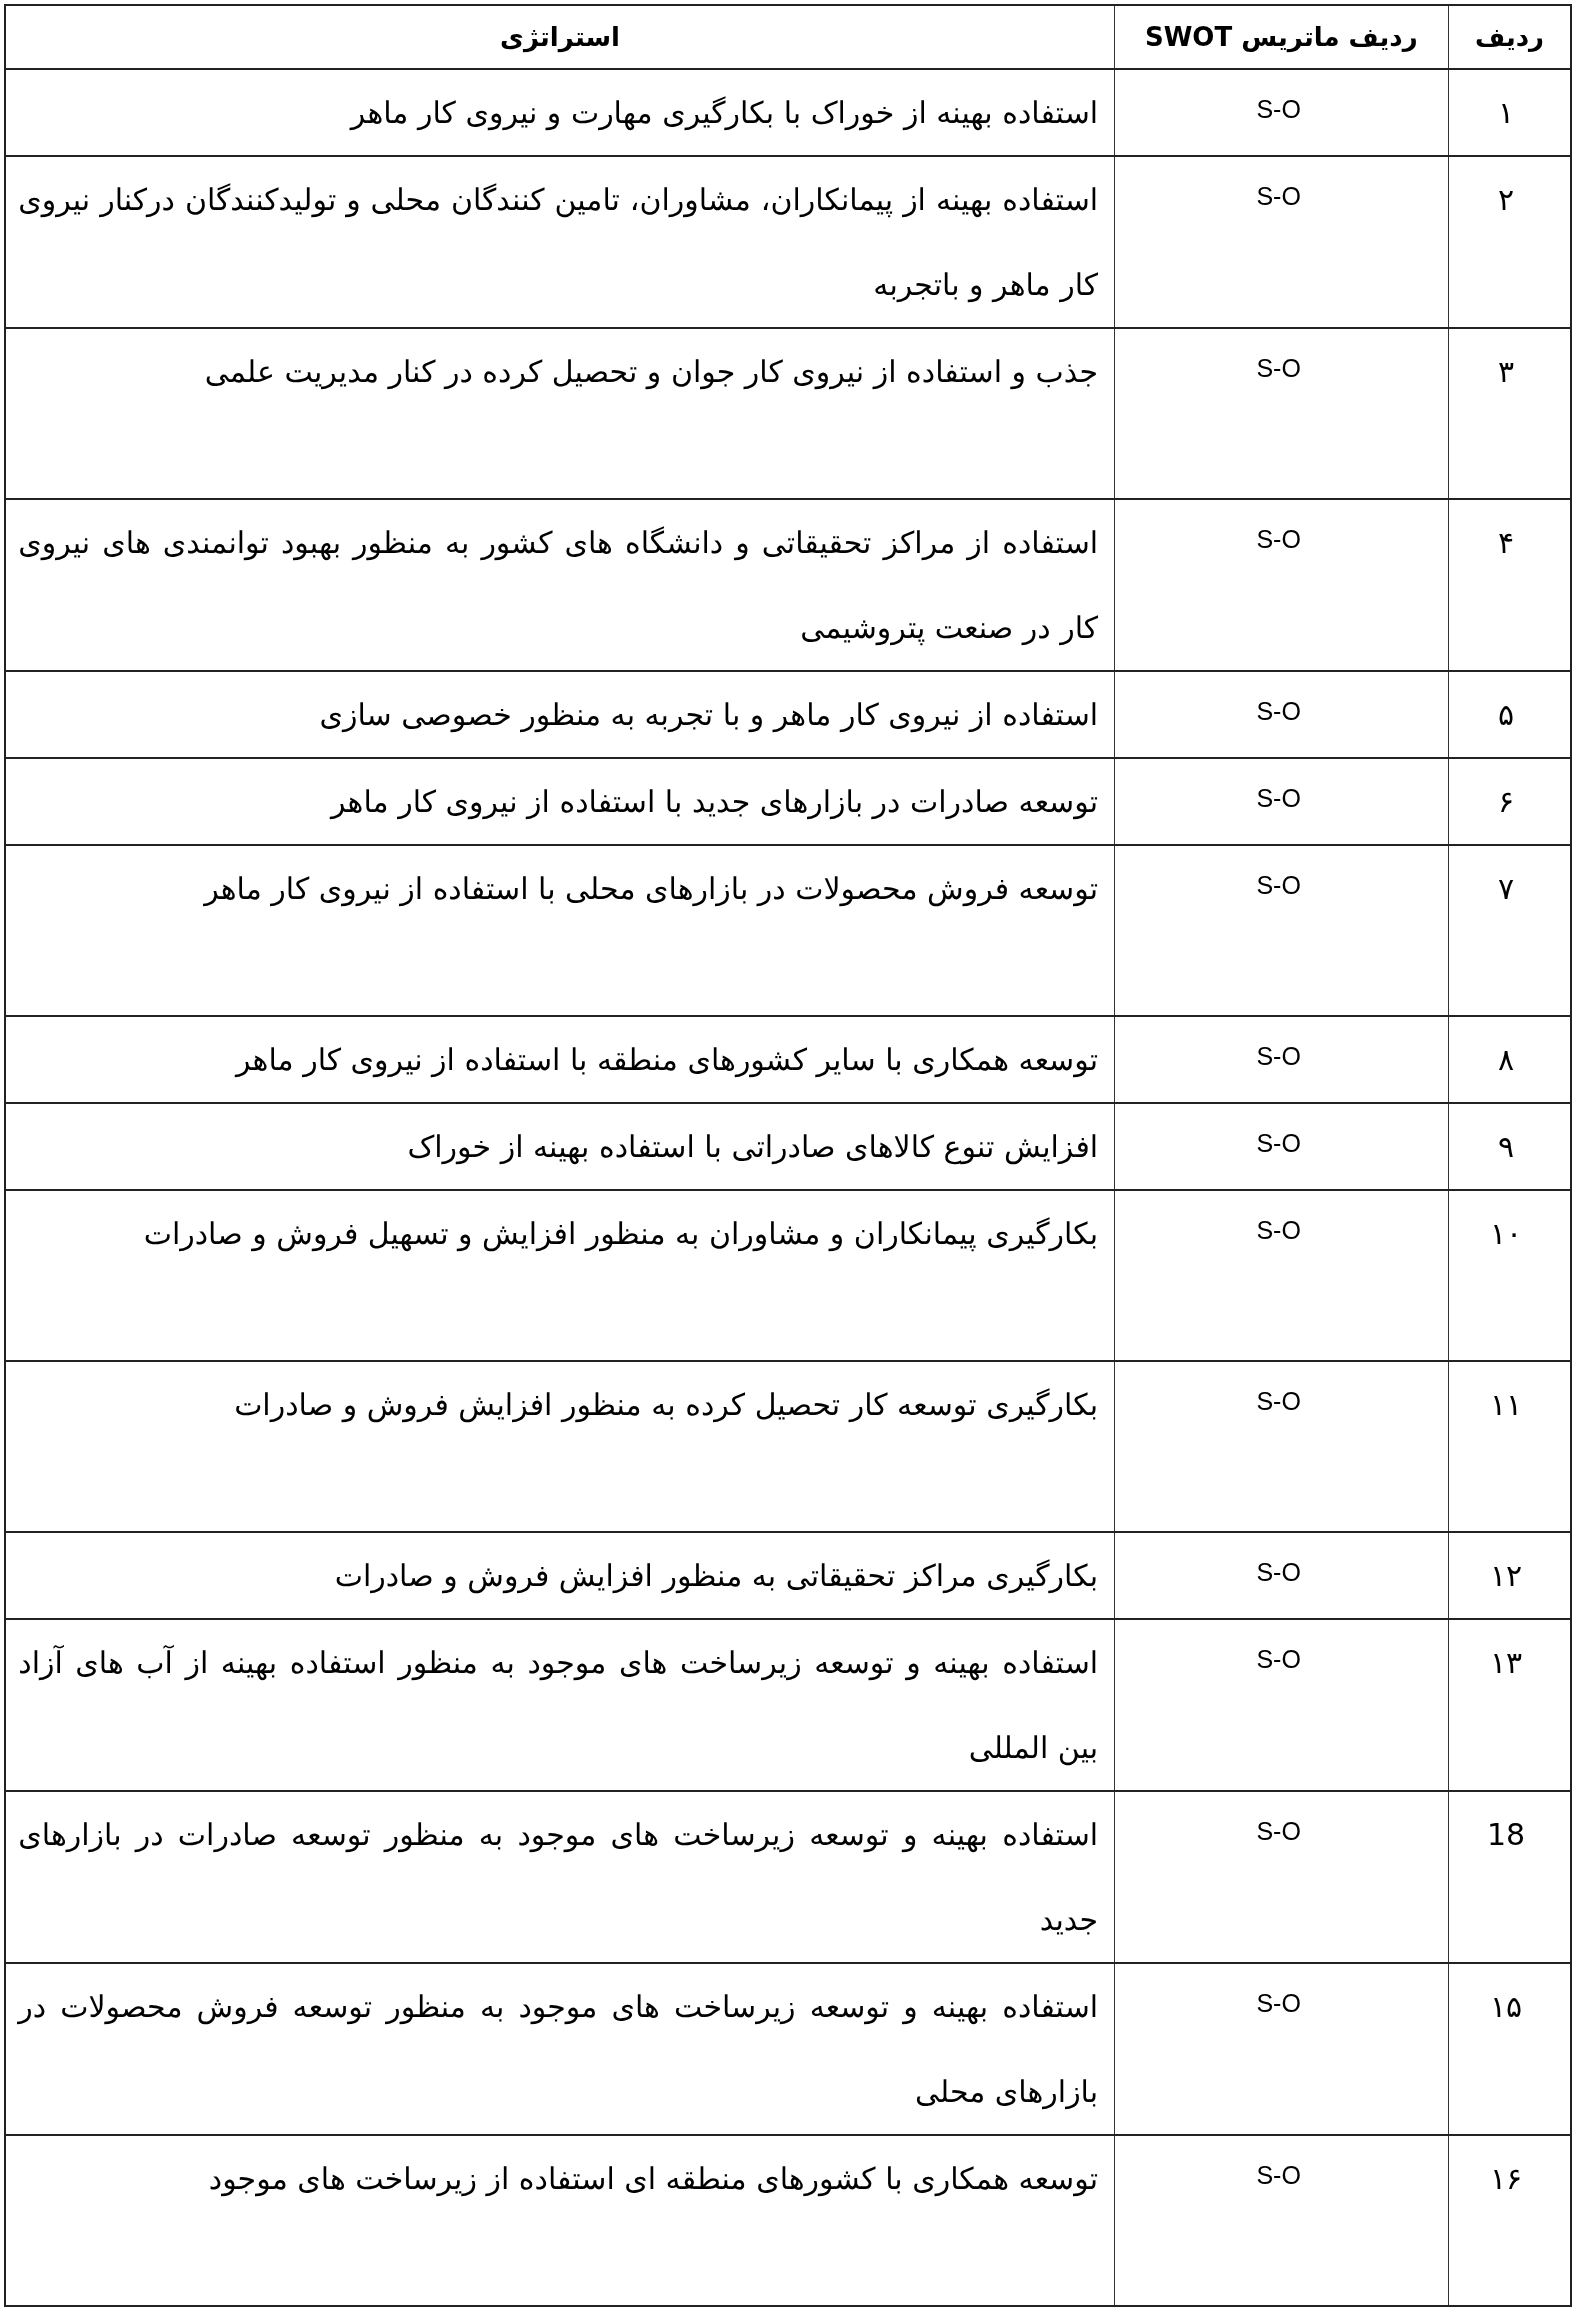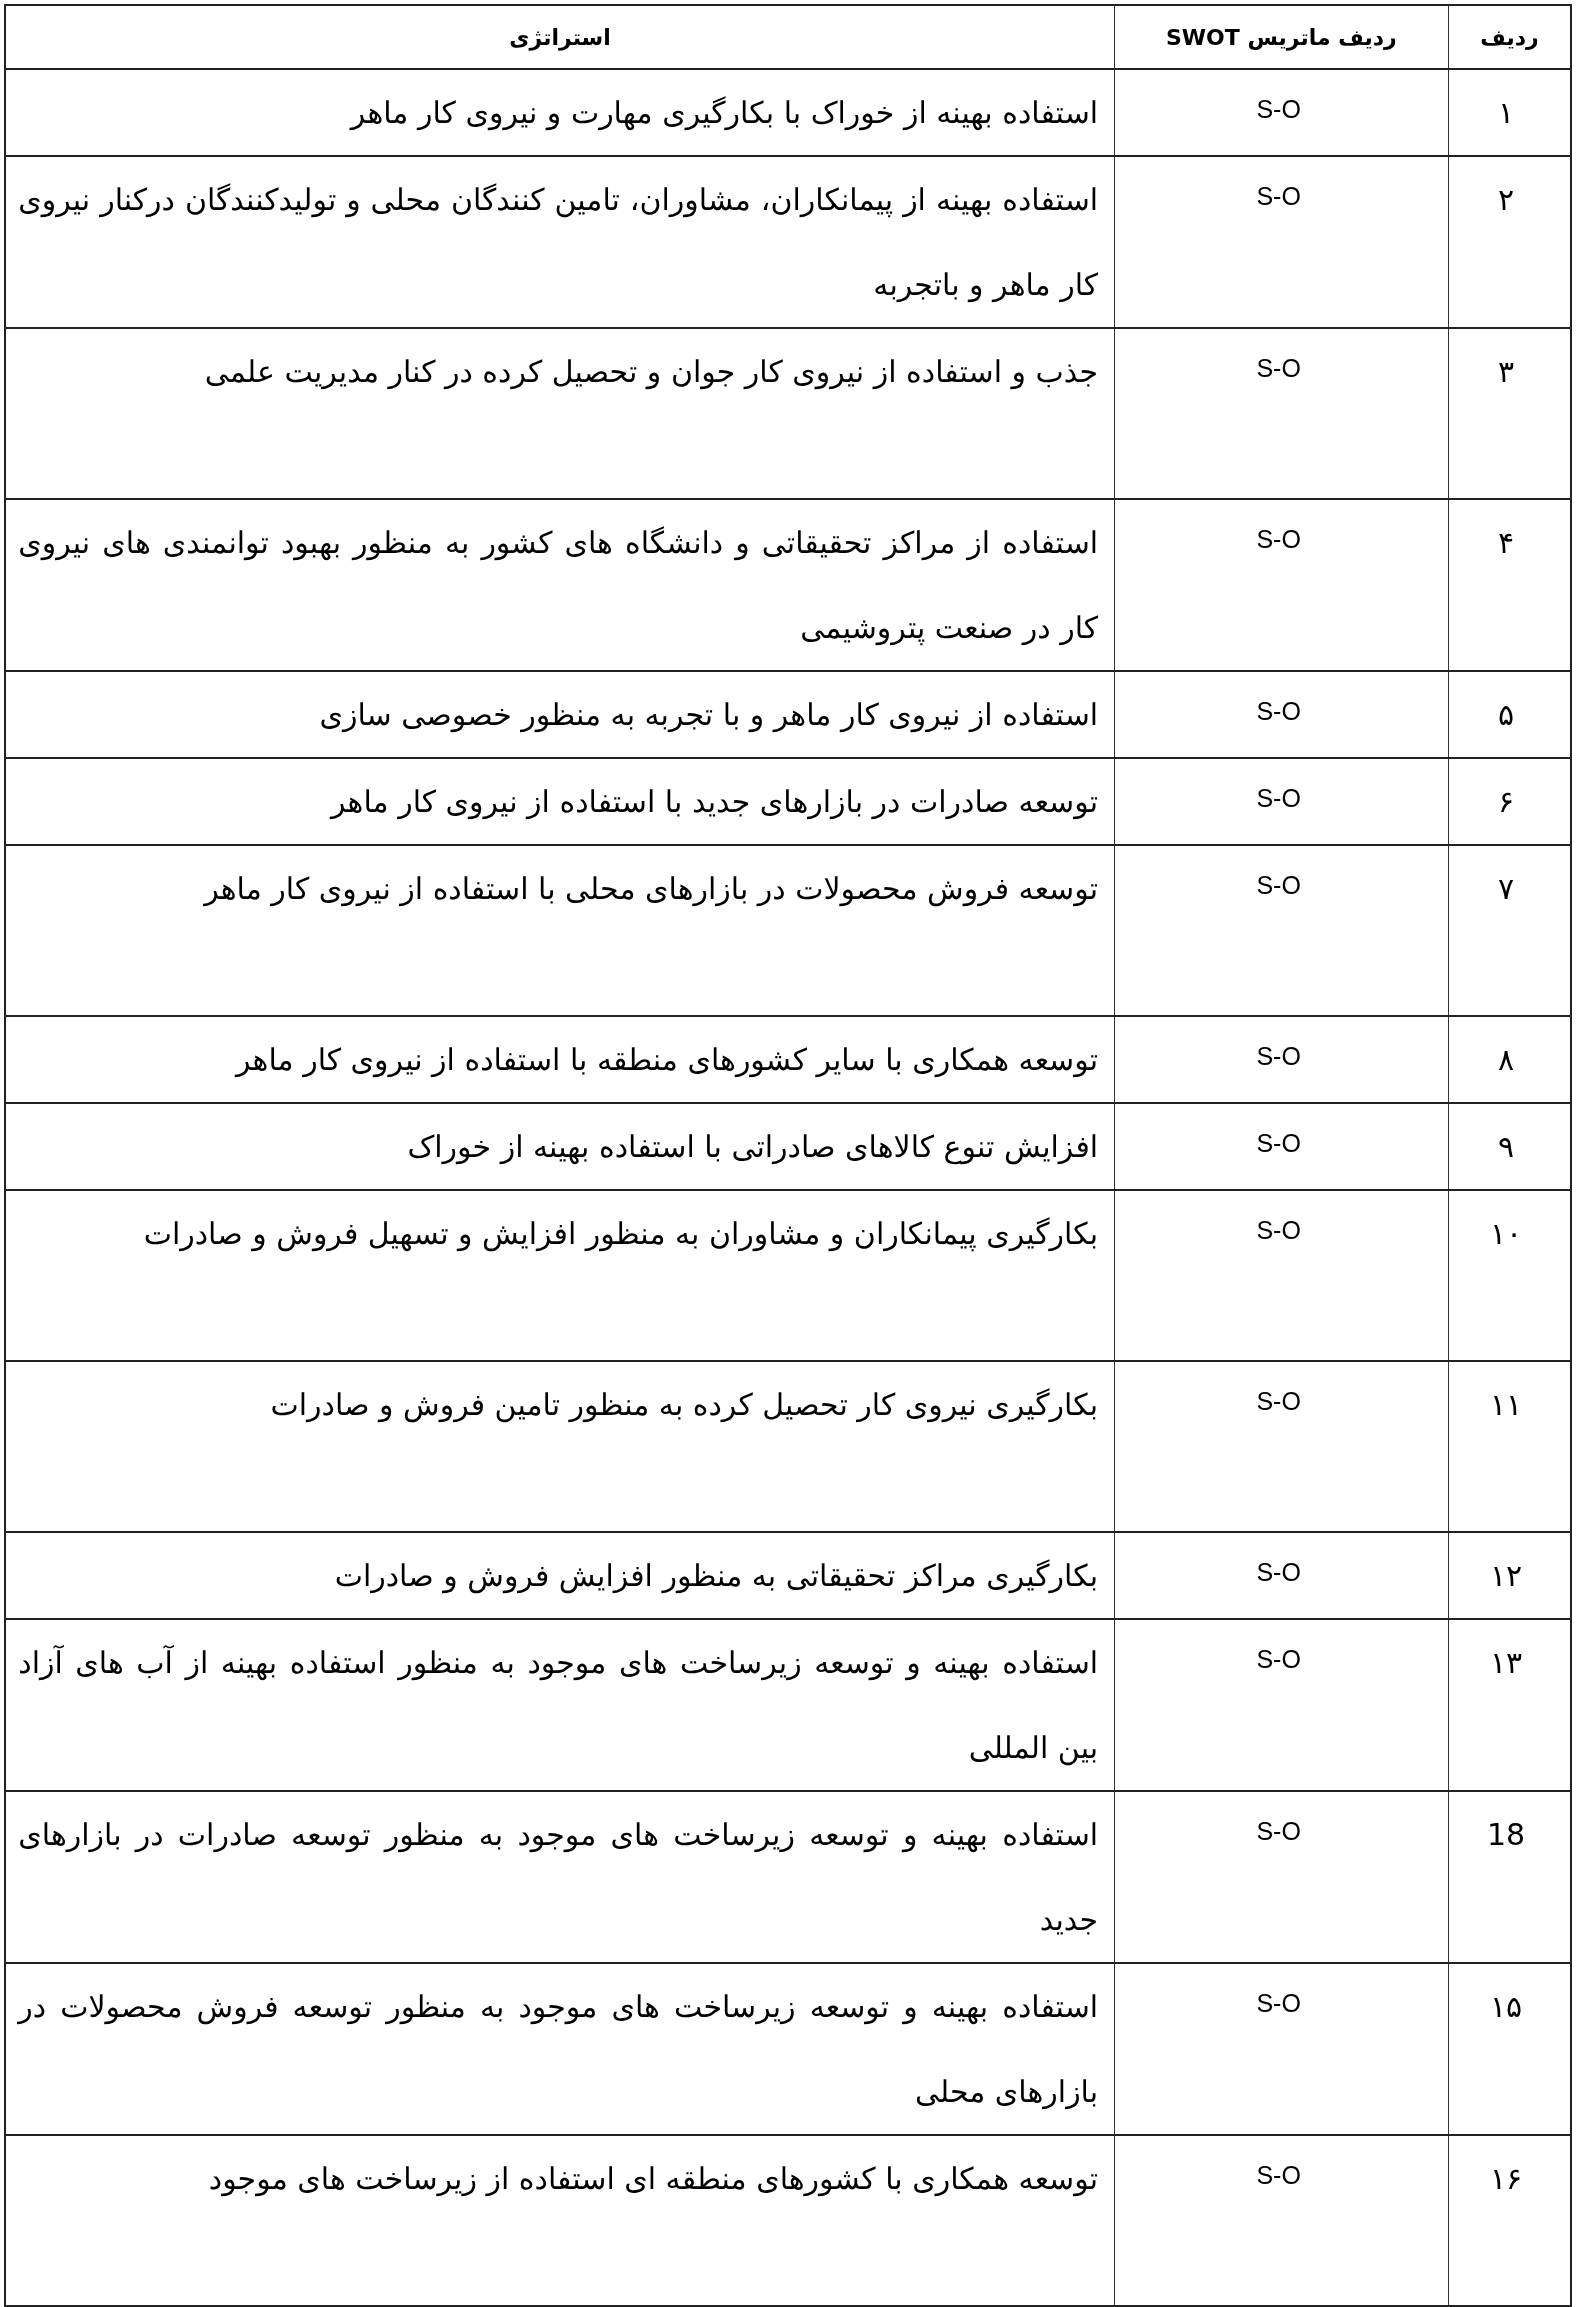--- a/index.html
+++ b/index.html
@@ -28,21 +28,21 @@
     .swot-table th, .swot-table td {
       border: 1.7px solid #333;
       padding: 0 12px;
       vertical-align: top;
       text-align: center;
     }
     .swot-table thead tr { height: 64px; }
     .swot-table th {
       font-family: "DejaVu Sans", "Liberation Sans", sans-serif;
       font-weight: bold;
-      font-size: 22px;
+      font-size: 26px;
       vertical-align: middle;
       border-bottom: 2.6px solid #222;
     }
     .swot-table th.col-strategy { text-align: center; }
     .col-num { width: 123px; }
     .col-swot { width: 334px; }
     .col-strategy { width: auto; }
 
     .swot-table td.num {
       font-family: "DejaVu Sans", "Liberation Sans", sans-serif;
@@ -131,21 +131,21 @@
       <td class="strategy">افزایش تنوع کالاهای صادراتی با استفاده بهینه از خوراک</td>
     </tr>
     <tr class="double">
       <td class="num">۱۰</td>
       <td class="swot">S-O</td>
       <td class="strategy">بکارگیری پیمانکاران و مشاوران به منظور افزایش و تسهیل فروش و صادرات</td>
     </tr>
     <tr class="double">
       <td class="num">۱۱</td>
       <td class="swot">S-O</td>
-      <td class="strategy">بکارگیری نیروی کار تحصیل کرده به منظور تامین فروش و صادرات</td>
+      <td class="strategy">بکارگیری توسعه کار تحصیل کرده به منظور افزایش فروش و صادرات</td>
     </tr>
     <tr class="single">
       <td class="num">۱۲</td>
       <td class="swot">S-O</td>
       <td class="strategy">بکارگیری مراکز تحقیقاتی به منظور افزایش فروش و صادرات</td>
     </tr>
     <tr class="double">
       <td class="num">۱۳</td>
       <td class="swot">S-O</td>
       <td class="strategy">استفاده بهینه و توسعه زیرساخت های موجود به منظور استفاده بهینه از آب های آزاد بین المللی</td>

